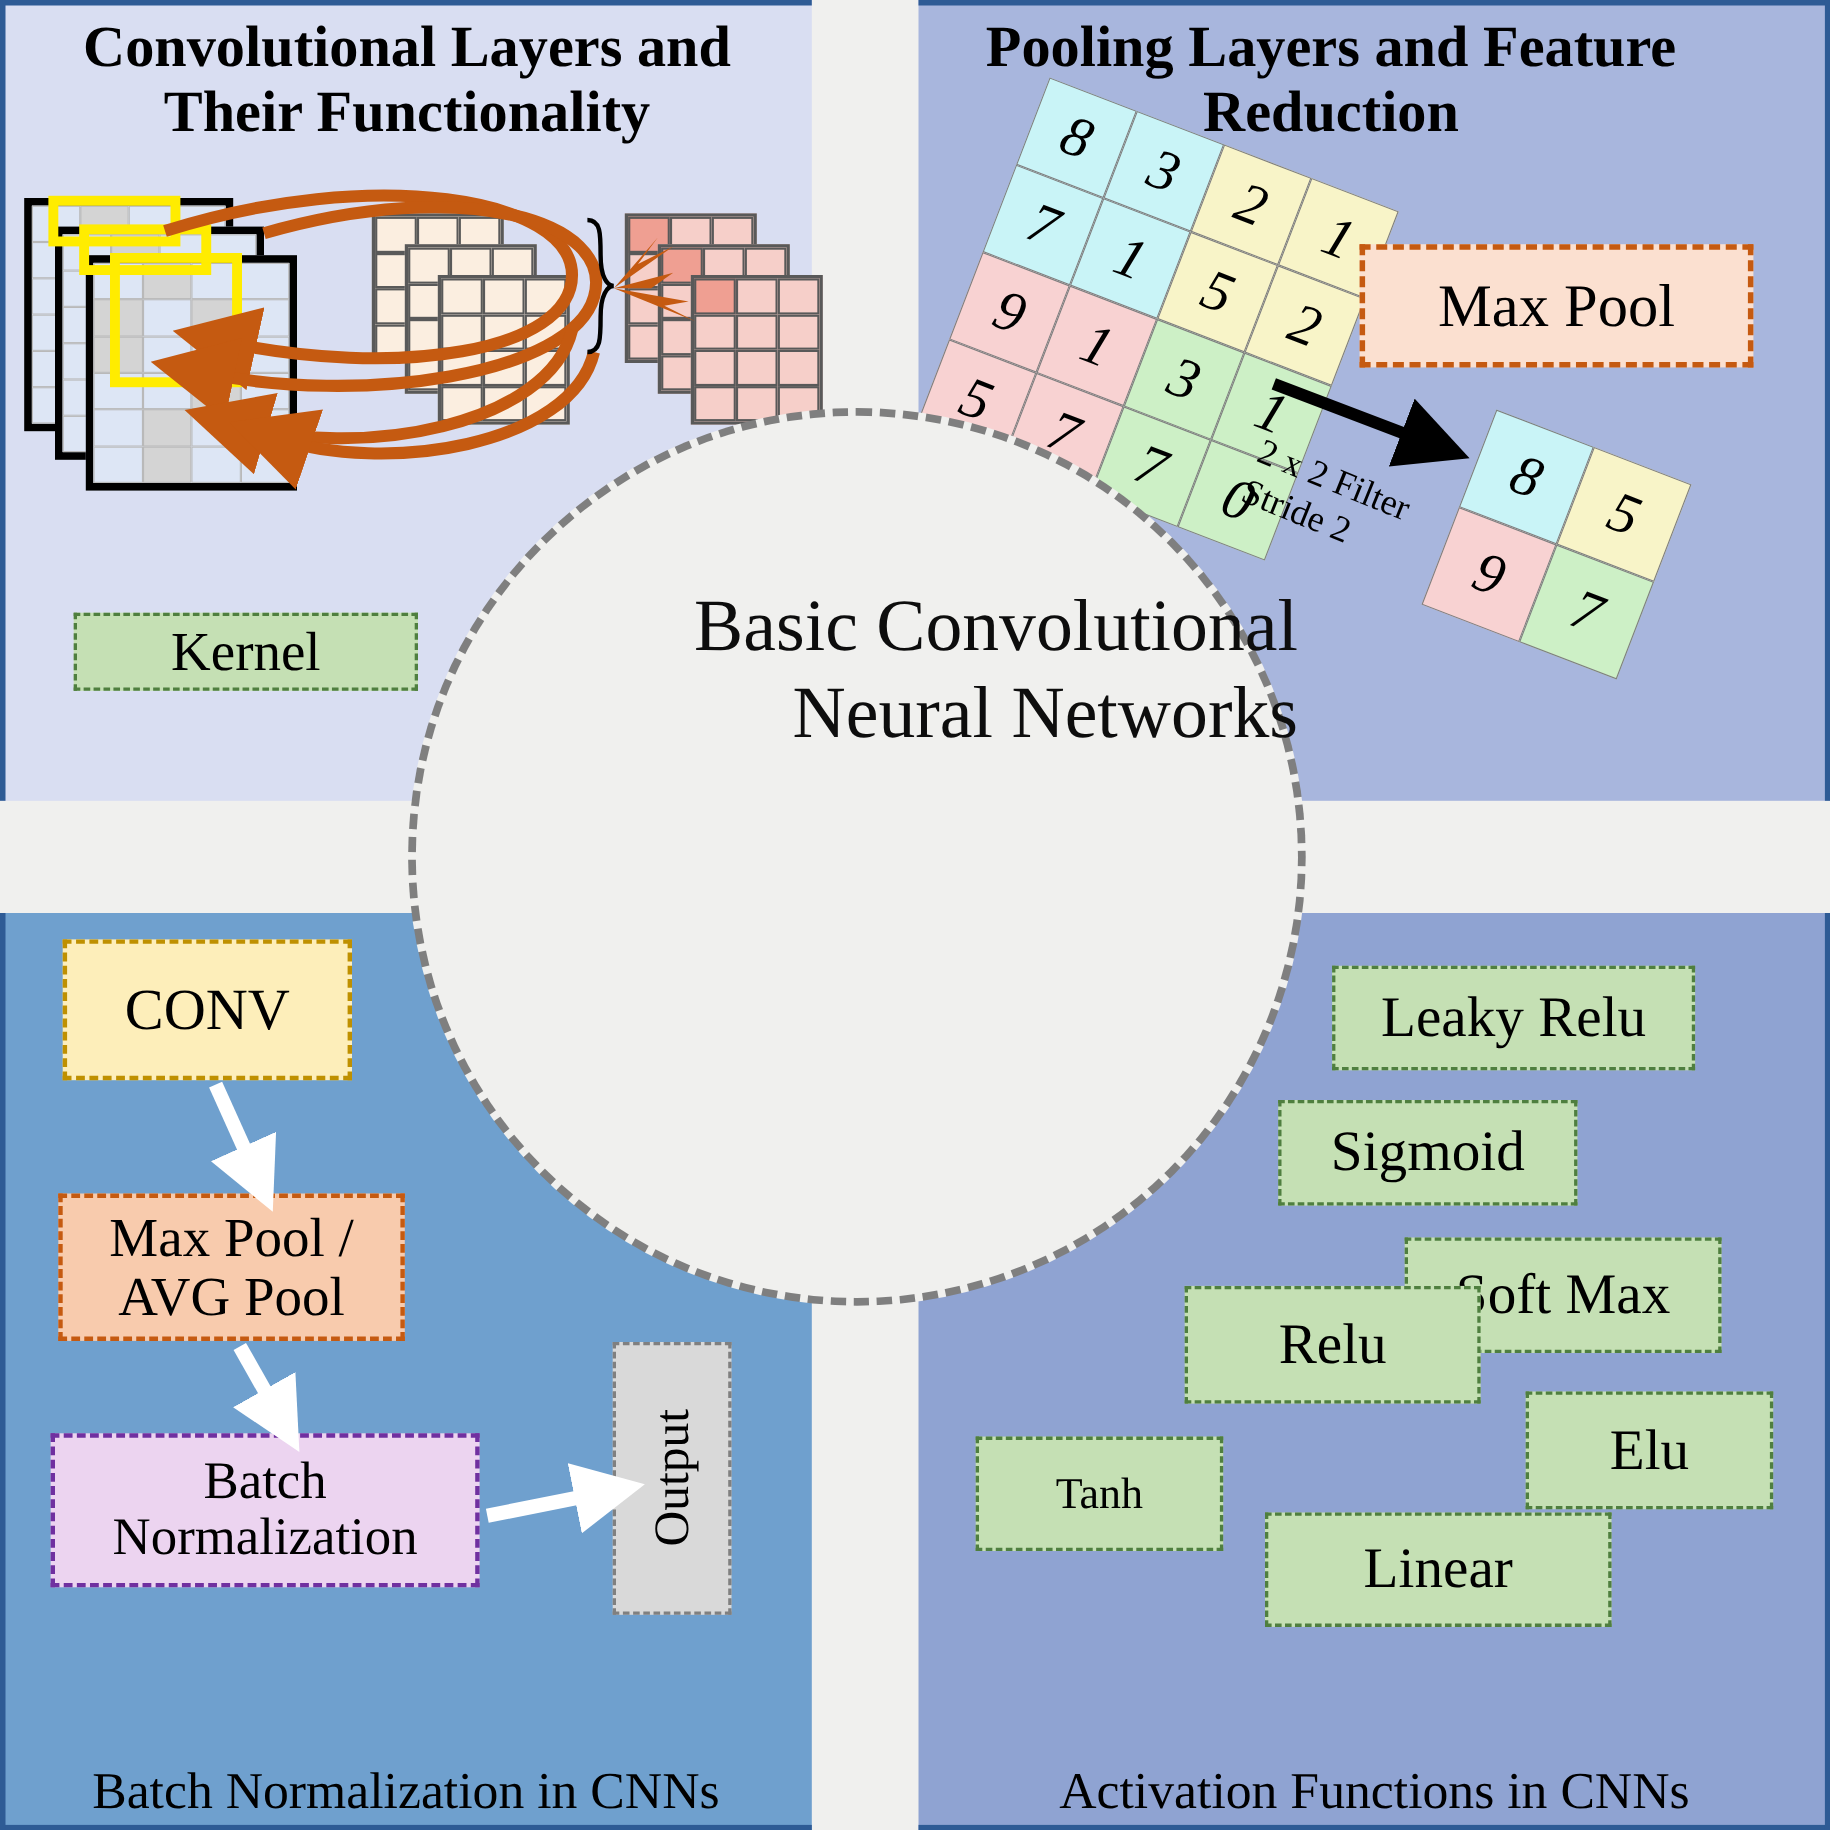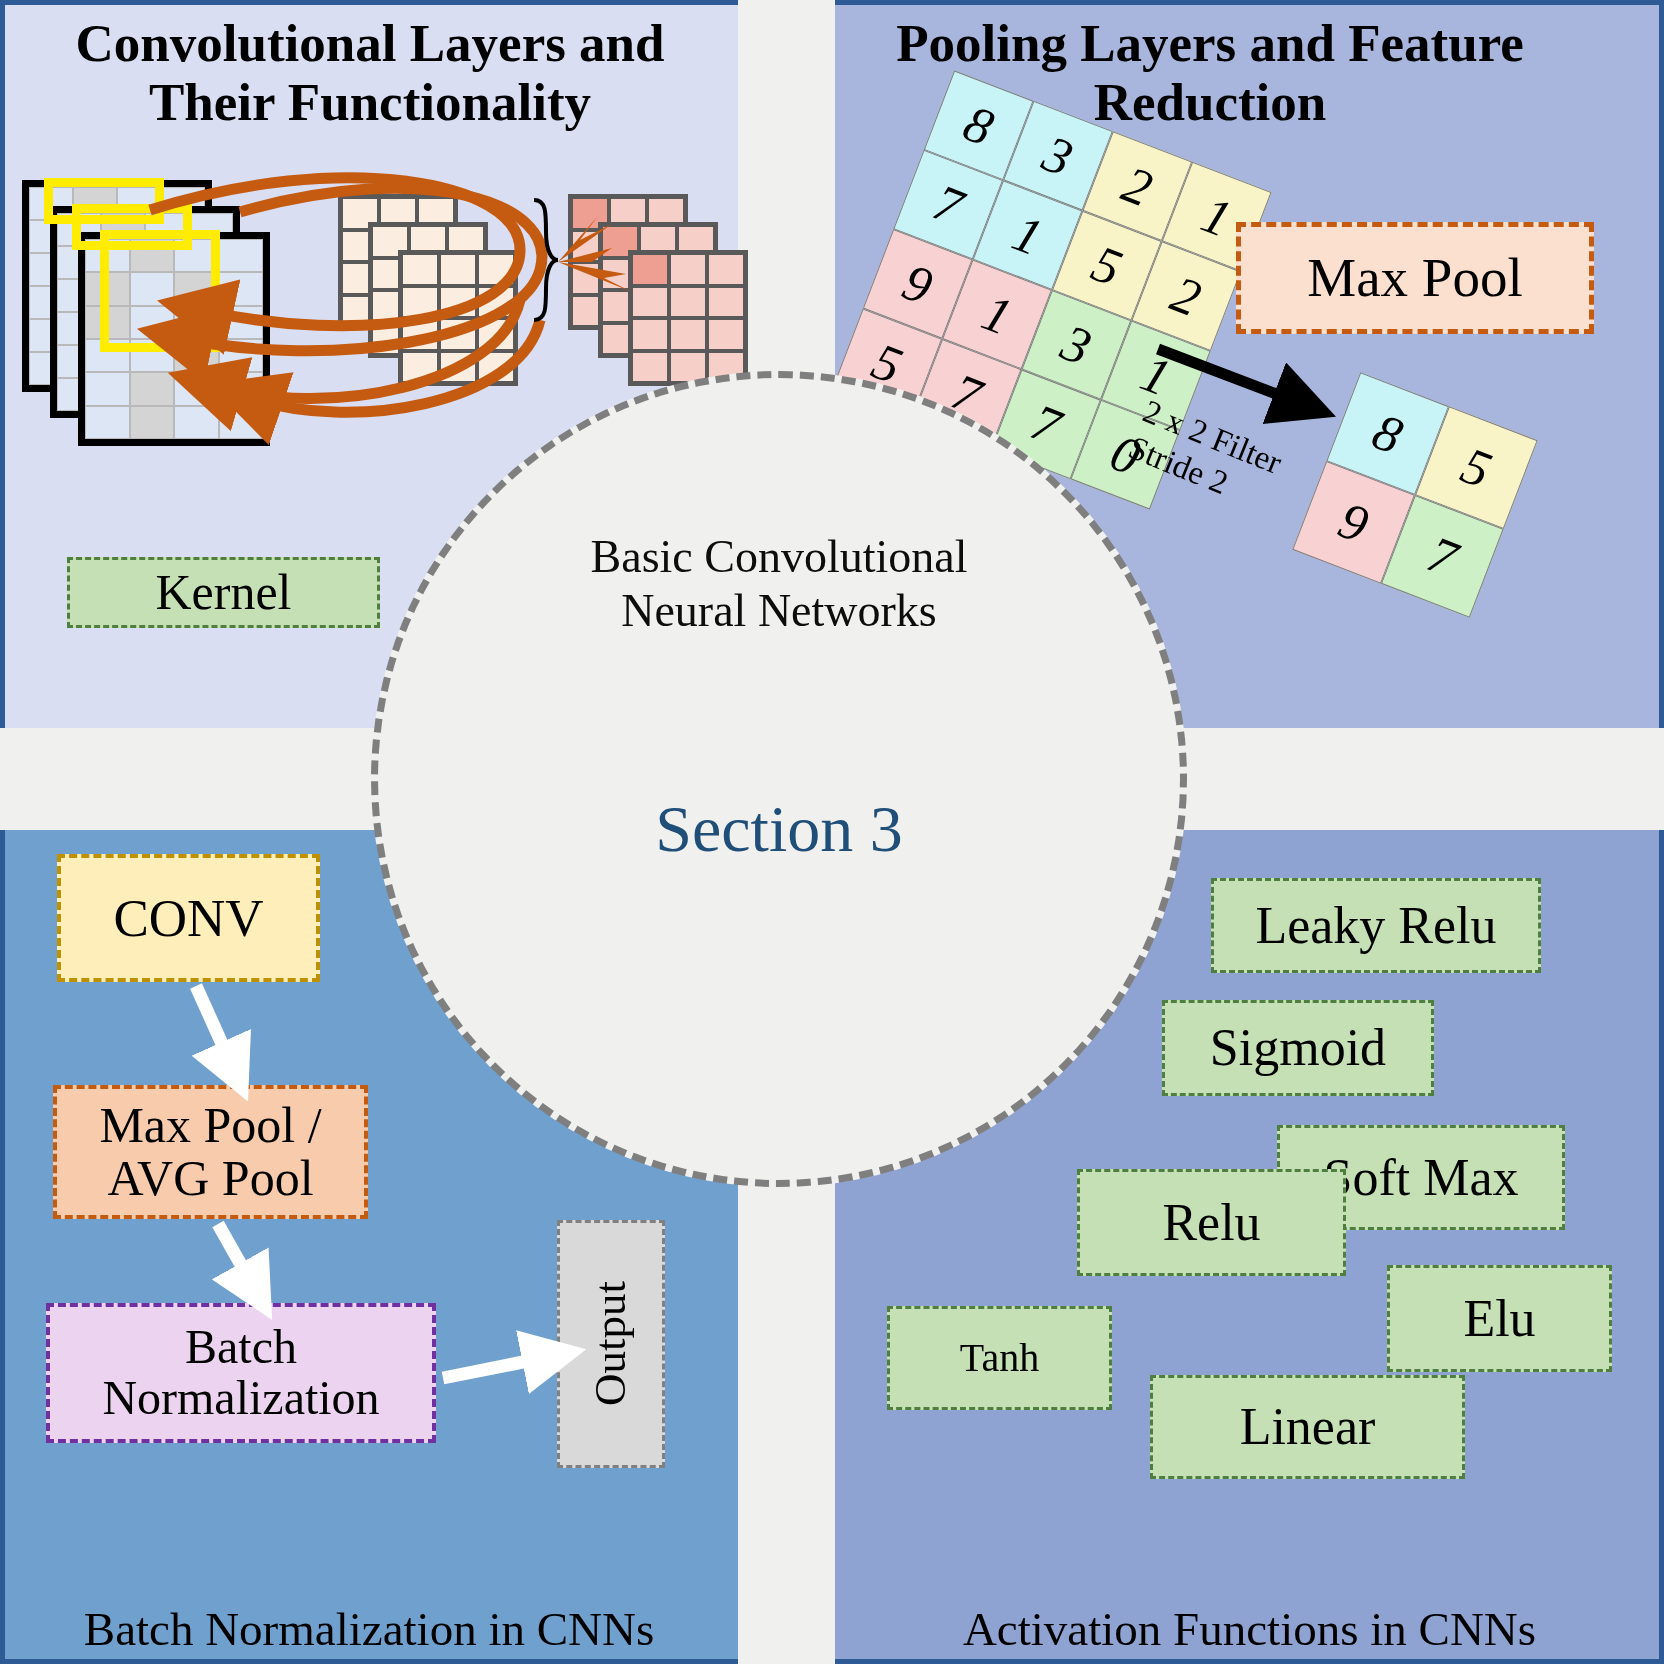--- a/index.html
+++ b/index.html
@@ -17,21 +17,21 @@
   .q-title{position:absolute;text-align:center;color:#000;font-size:53px;line-height:1.12;font-weight:700;}
   #tl-title{left:20px;top:14px;width:700px;}
   #tr-title{left:845px;top:14px;width:730px;}
   .q-footer{position:absolute;text-align:center;color:#000;font-size:47px;line-height:1.05;}
   #bl-footer{left:0px;bottom:10px;width:738px;}
   #br-footer{left:835px;bottom:10px;width:829px;}
 
   
   #center{position:absolute;left:371px;top:371px;width:816px;height:816px;border-radius:50%;
           background:#f0f0ee;border:7px dashed #7f7f7f;box-sizing:border-box;z-index:40;}
-  #center-title{position:absolute;left:0;top:152px;width:100%;text-align:center;font-size:46px;line-height:1.18;color:#0d0d0d;}
+  #center-title{position:absolute;left:0;top:152px;width:100%;text-align:right;font-size:67px;line-height:1.18;color:#0d0d0d;}
   #center-sub{position:absolute;left:0;top:413px;width:100%;text-align:center;font-size:66px;color:#1f4e79;}
 
   
   .lbl{position:absolute;box-sizing:border-box;display:flex;align-items:center;justify-content:center;
        text-align:center;color:#000;line-height:1.06;}
   .green{background:#c5e0b4;border:3px dashed #4f7f3f;}
   .cream{background:#fdeeba;border:4px dashed #bf9000;}
   .orange{background:#f8cbad;border:4px dashed #c55a11;}
   .violet{background:#ecd4f0;border:4px dashed #7030a0;}
   .grey{background:#d9d9d9;border:3px dashed #808080;}
@@ -393,16 +393,15 @@
     <span>Linear</span>
   </div>
 
   <div class="q-footer" id="br-footer">Activation Functions in CNNs</div>
 
   <div id="center">
     <div id="center-title">
       <div>Basic Convolutional</div>
       <div>Neural Networks</div>
     </div>
-    <div id="center-sub">Section 3</div>
   </div>
 
 </div>
 
 </body></html>

